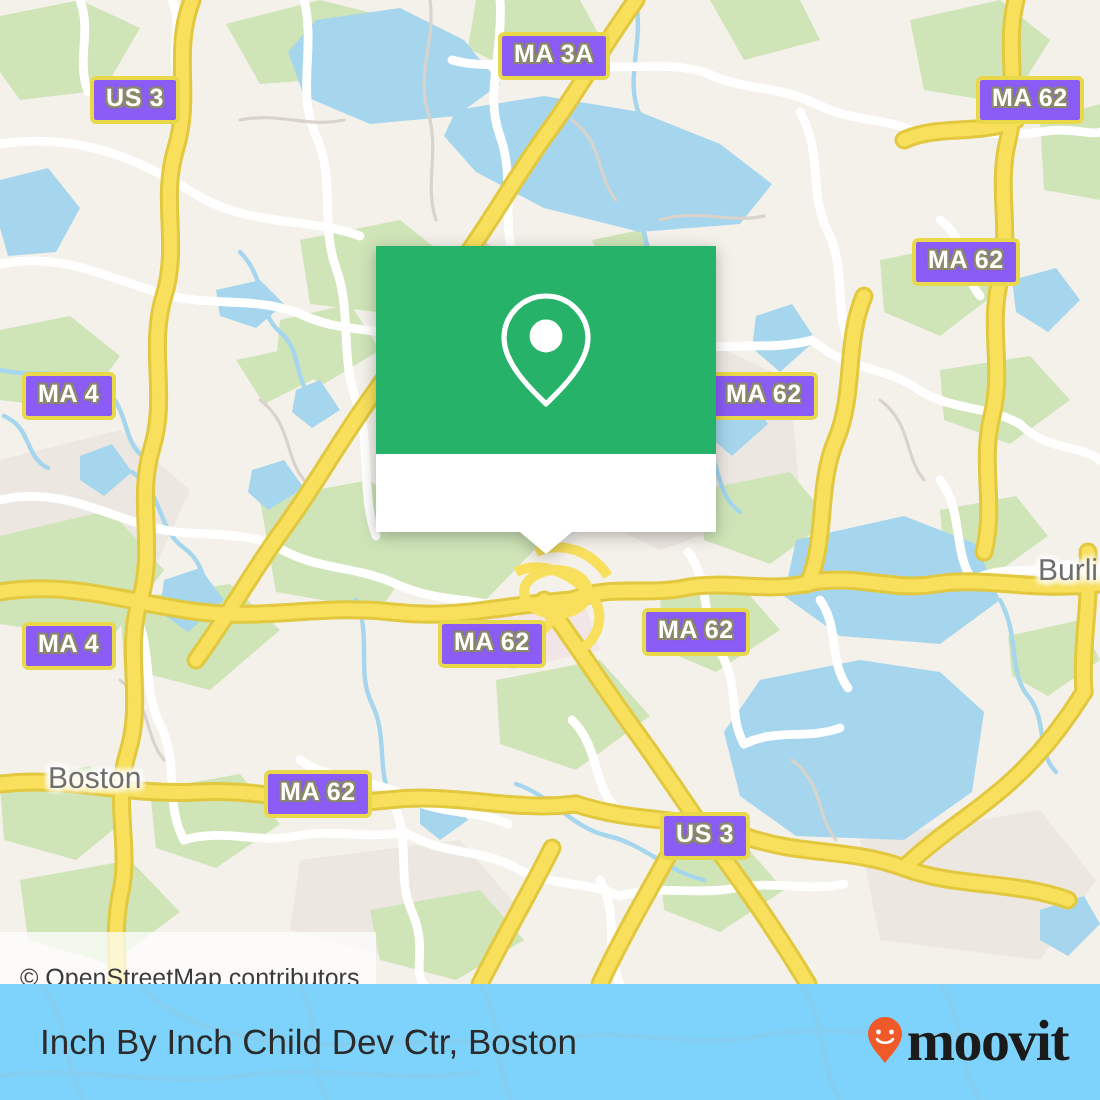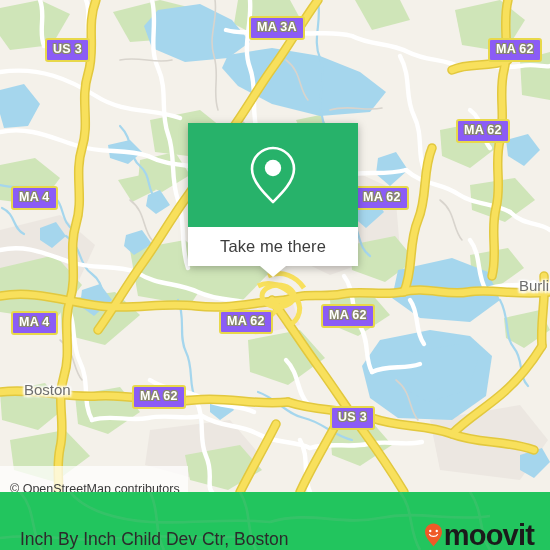--- a/index.html
+++ b/index.html
@@ -118,23 +118,23 @@
     white-space: nowrap;
   }
 
   
   #footer {
     position: absolute;
     left: 0;
     top: 492px;
     width: 550px;
     height: 58px;
-    background: #22c55e;
+    background: #7dd3fc;
     display: flex;
-    align-items: flex-end;
+    align-items: center;
     justify-content: space-between;
     box-sizing: border-box;
     padding: 0 16px 0 20px;
     overflow: hidden;
   }
   #footer-title {
     color: #2b2b2b;
     font-family: "Liberation Sans", sans-serif;
     font-size: 17.5px;
     white-space: nowrap;
@@ -146,21 +146,21 @@
     z-index: 2;
   }
   #brand-pin {
     width: 19px;
     height: 24px;
     margin-right: 1px;
     position: relative;
     top: -1px;
   }
   #brand-word {
-    font-family: Liberation Sans, sans-serif;
+    font-family: Liberation Serif, serif;
     font-weight: bold;
     font-size: 29px;
     color: #1b1b1b;
     letter-spacing: -0.8px;
     line-height: 1;
   }
   
   #footer-ghost {
     position: absolute;
     left: 0; top: 0;
@@ -383,21 +383,20 @@
   </div>
 
   <div id="callout">
     <div id="callout-green">
       <svg width="52" height="62" viewBox="0 0 52 62">
         <path d="M26 4 C14.4 4 5 13.4 5 25 C5 38.5 20 52 26 58 C32 52 47 38.5 47 25 C47 13.4 37.6 4 26 4 Z" fill="none" stroke="#ffffff" stroke-width="2.6" stroke-linejoin="round"></path>
         <circle cx="26" cy="24" r="8.2" fill="#ffffff"></circle>
       </svg>
     </div>
     <div id="callout-white">
-      <span id="callout-label">Take me there</span>
       <div id="callout-tail"></div>
     </div>
   </div>
 
   <div id="attribution">© OpenStreetMap contributors</div>
 
   <div id="footer">
     <svg id="footer-ghost" viewBox="0 0 550 58">
       <g fill="none" stroke="#b8b4ad" stroke-width="2.6">
         <path d="M20,0 C36,18 30,38 42,58"></path>

